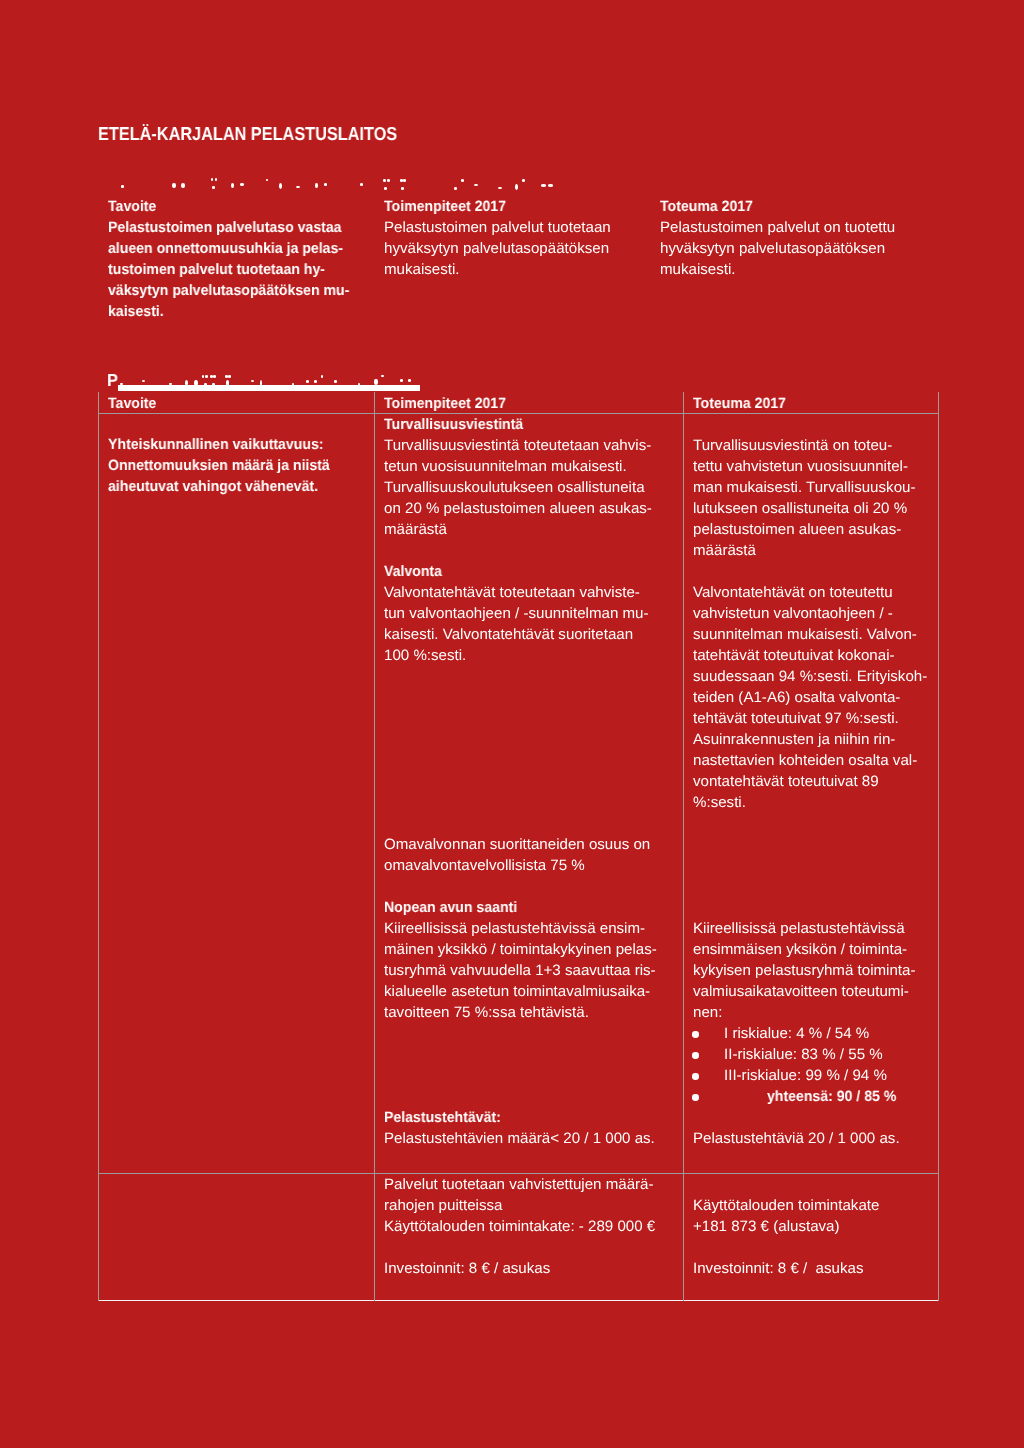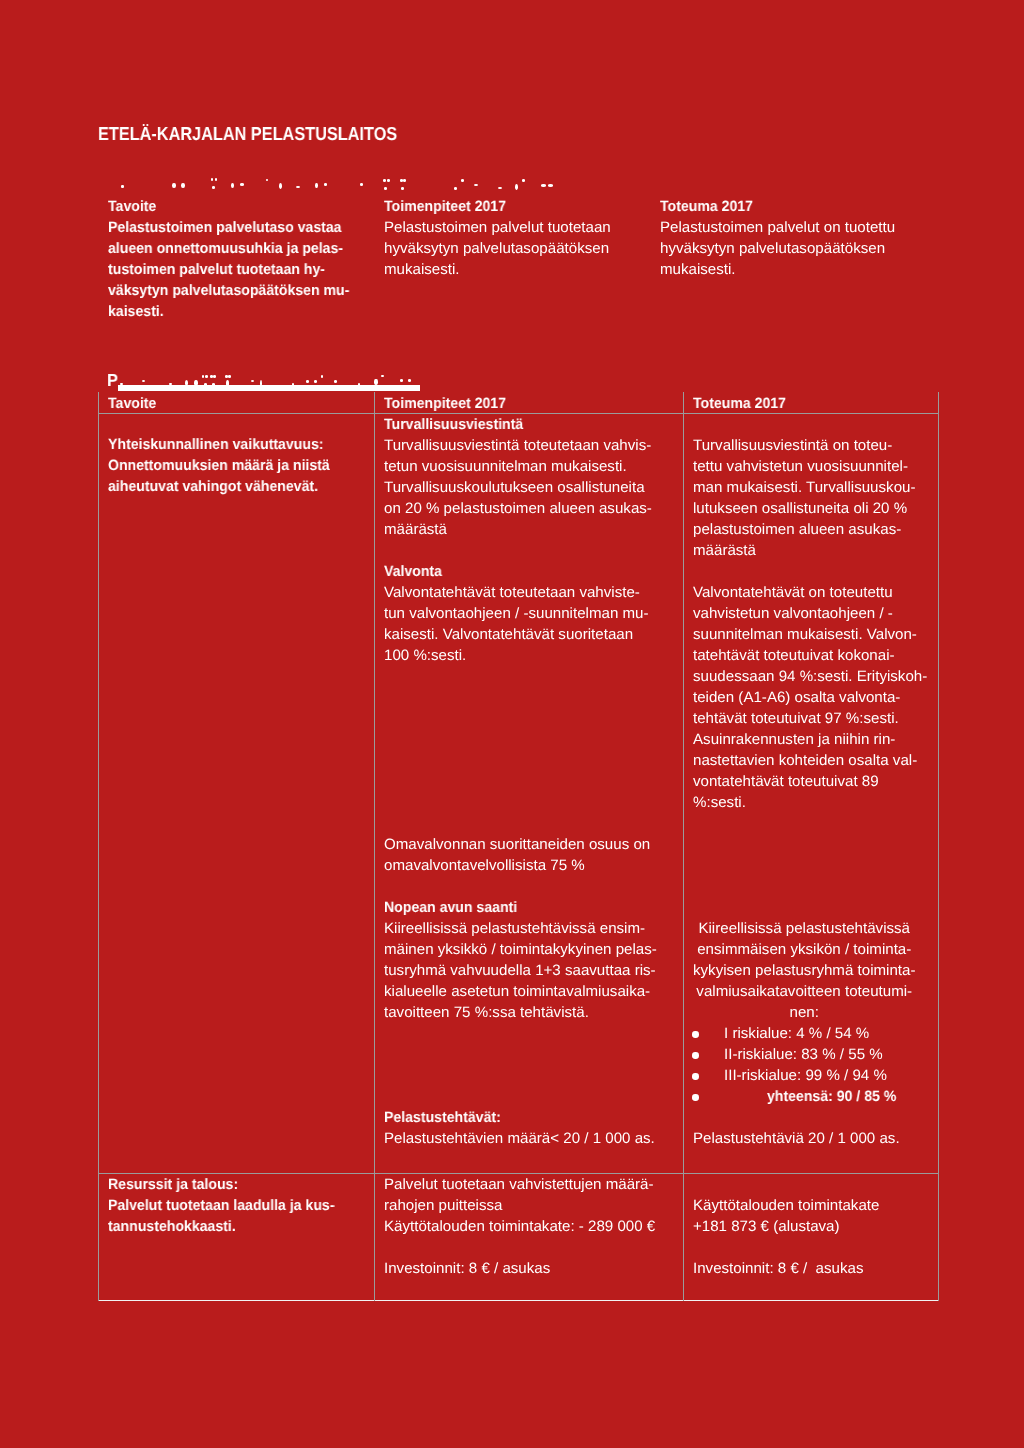--- a/index.html
+++ b/index.html
@@ -124,29 +124,28 @@
   <div class="blk b" style="left:383.5px;top:565px;"><div class="row">Valvonta</div></div>
   <div class="blk" style="left:383.5px;top:586px;"><div class="row">Valvontatehtävät toteutetaan vahviste-</div><div class="row">tun valvontaohjeen / -suunnitelman mu-</div><div class="row">kaisesti. Valvontatehtävät suoritetaan</div><div class="row">100 %:sesti.</div></div>
   <div class="blk" style="left:383.5px;top:838px;"><div class="row">Omavalvonnan suorittaneiden osuus on</div><div class="row">omavalvontavelvollisista 75 %</div></div>
   <div class="blk b" style="left:383.5px;top:901px;"><div class="row">Nopean avun saanti</div></div>
   <div class="blk" style="left:383.5px;top:922px;"><div class="row">Kiireellisissä pelastustehtävissä ensim-</div><div class="row">mäinen yksikkö / toimintakykyinen pelas-</div><div class="row">tusryhmä vahvuudella 1+3 saavuttaa ris-</div><div class="row">kialueelle asetetun toimintavalmiusaika-</div><div class="row">tavoitteen 75 %:ssa tehtävistä.</div></div>
   <div class="blk b" style="left:383.5px;top:1111px;"><div class="row">Pelastustehtävät:</div></div>
   <div class="blk" style="left:383.5px;top:1132px;"><div class="row">Pelastustehtävien määrä&lt; 20 / 1 000 as.</div></div>
 
   <div class="blk" style="left:693px;top:439px;"><div class="row">Turvallisuusviestintä on toteu-</div><div class="row">tettu vahvistetun vuosisuunnitel-</div><div class="row">man mukaisesti. Turvallisuuskou-</div><div class="row">lutukseen osallistuneita oli 20 %</div><div class="row">pelastustoimen alueen asukas-</div><div class="row">määrästä</div></div>
   <div class="blk" style="left:693px;top:586px;"><div class="row">Valvontatehtävät on toteutettu</div><div class="row">vahvistetun valvontaohjeen / -</div><div class="row">suunnitelman mukaisesti. Valvon-</div><div class="row">tatehtävät toteutuivat kokonai-</div><div class="row">suudessaan 94 %:sesti. Erityiskoh-</div><div class="row">teiden (A1-A6) osalta valvonta-</div><div class="row">tehtävät toteutuivat 97 %:sesti.</div><div class="row">Asuinrakennusten ja niihin rin-</div><div class="row">nastettavien kohteiden osalta val-</div><div class="row">vontatehtävät toteutuivat 89</div><div class="row">%:sesti.</div></div>
-  <div class="blk" style="left:693px;top:922px;text-align:center;"><div class="row">Kiireellisissä pelastustehtävissä</div><div class="row">ensimmäisen yksikön / toiminta-</div><div class="row">kykyisen pelastusryhmä toiminta-</div><div class="row">valmiusaikatavoitteen toteutumi-</div><div class="row">nen:</div></div>
+  <div class="blk" style="left:693px;top:922px;"><div class="row">Kiireellisissä pelastustehtävissä</div><div class="row">ensimmäisen yksikön / toiminta-</div><div class="row">kykyisen pelastusryhmä toiminta-</div><div class="row">valmiusaikatavoitteen toteutumi-</div><div class="row">nen:</div></div>
 
   <div class="bul" style="left:692.4px;top:1031.4px;"></div>
   <div class="bul" style="left:692.4px;top:1052.4px;"></div>
   <div class="bul" style="left:692.4px;top:1073.4px;"></div>
   <div class="bul" style="left:692.4px;top:1094.4px;"></div>
   <div class="blk" style="left:724.4px;top:1027.4px;"><div class="row">I riskialue: 4 % / 54 %</div><div class="row">II-riskialue: 83 % / 55 %</div><div class="row">III-riskialue: 99 % / 94 %</div></div>
   <div class="blk b" style="left:767px;top:1090.4px;"><div class="row">yhteensä: 90 / 85 %</div></div>
   <div class="blk" style="left:693px;top:1132px;"><div class="row">Pelastustehtäviä 20 / 1 000 as.</div></div>
 
-  <div class="blk b" style="left:107.6px;top:1178px;"><div class="row">Resurssit ja talous:</div><div class="row">Palvelut tuotetaan laadulla ja kus-</div><div class="row">tannustehokkaasti.</div></div>
   <div class="blk" style="left:383.5px;top:1178px;"><div class="row">Palvelut tuotetaan vahvistettujen määrä-</div><div class="row">rahojen puitteissa</div><div class="row">Käyttötalouden toimintakate: - 289 000 €</div></div>
   <div class="blk" style="left:383.5px;top:1262px;"><div class="row">Investoinnit: 8 € / asukas</div></div>
   <div class="blk" style="left:693px;top:1199px;"><div class="row">Käyttötalouden toimintakate</div><div class="row">+181 873 € (alustava)</div></div>
   <div class="blk" style="left:693px;top:1262px;"><div class="row">Investoinnit: 8 € /  asukas</div></div>
 
 </div>
 
 </body></html>

